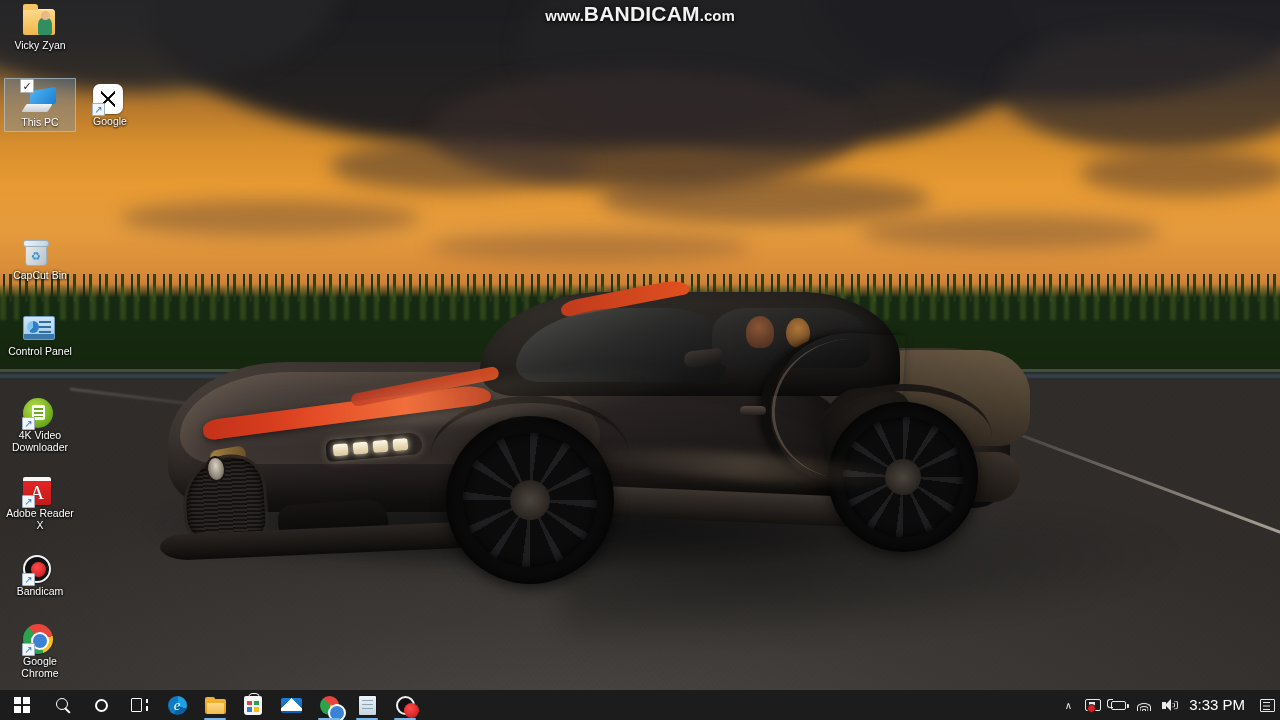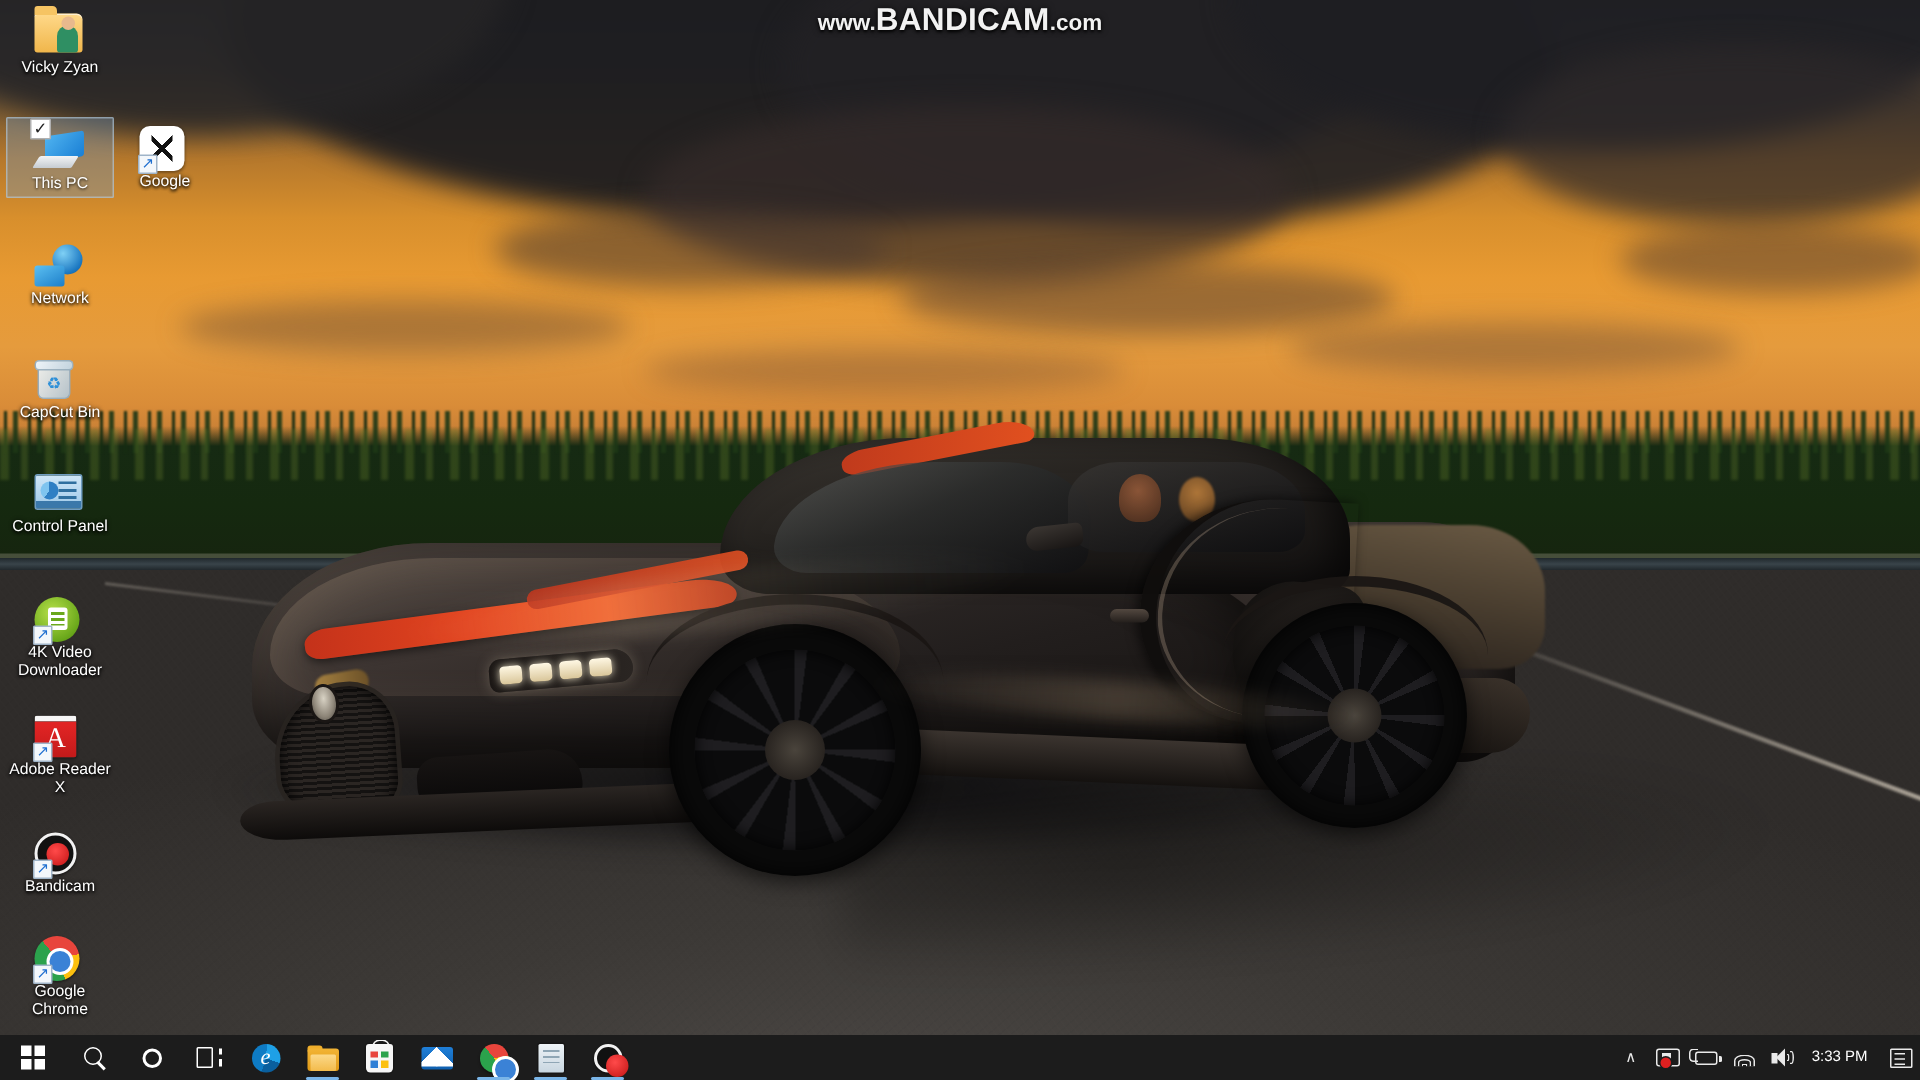--- a/index.html
+++ b/index.html
@@ -586,21 +586,21 @@
     background:repeating-linear-gradient(180deg, #8fa6b5 0 1px, transparent 1px 4px);
   }
 
   .tray { margin-left:auto; display:flex; align-items:center; height:30px; color:#fff; }
   .tray-item {
     height:30px; display:flex; align-items:center; justify-content:center;
     padding:0 5px; cursor:default;
   }
   .chev { font-size:10px; color:#e9e9e9; padding:0 8px; }
   .tray-clock {
-    font-size:10px; color:#fff; padding:0 9px 0 6px; line-height:30px;
+    font-size:15px; color:#fff; padding:0 9px 0 6px; line-height:30px;
     white-space:nowrap;
   }
   .tray-action {
     width:26px; height:30px; display:flex; align-items:center; justify-content:center;
   }
   
   .ico-display {
     width:16px; height:12px; border:1.6px solid #e9e9e9; border-radius:2px; position:relative;
   }
   .ico-display:after {
@@ -763,29 +763,20 @@
     </div>
 
     <div class="dicon" style="left:74px; top:78px;">
       <div class="glyph">
         <div class="ic-capcut"></div>
         <div class="shortcut-arrow">↗</div>
       </div>
       <div class="label">Google</div>
     </div>
 
-    <div class="dicon" style="left:4px;  top:156px;">
-      <div class="glyph">
-        <div class="ic-net">
-            <div class="globe"></div>
-            <div class="pcm"></div>
-          </div>
-      </div>
-      <div class="label">Network</div>
-    </div>
 
 
     <div class="dicon" style="left:4px;  top:232px;">
       <div class="glyph">
         <div class="ic-bin">
             <div class="body"></div>
             <div class="lid"></div>
             <div class="rec">♻</div>
           </div>
       </div>

